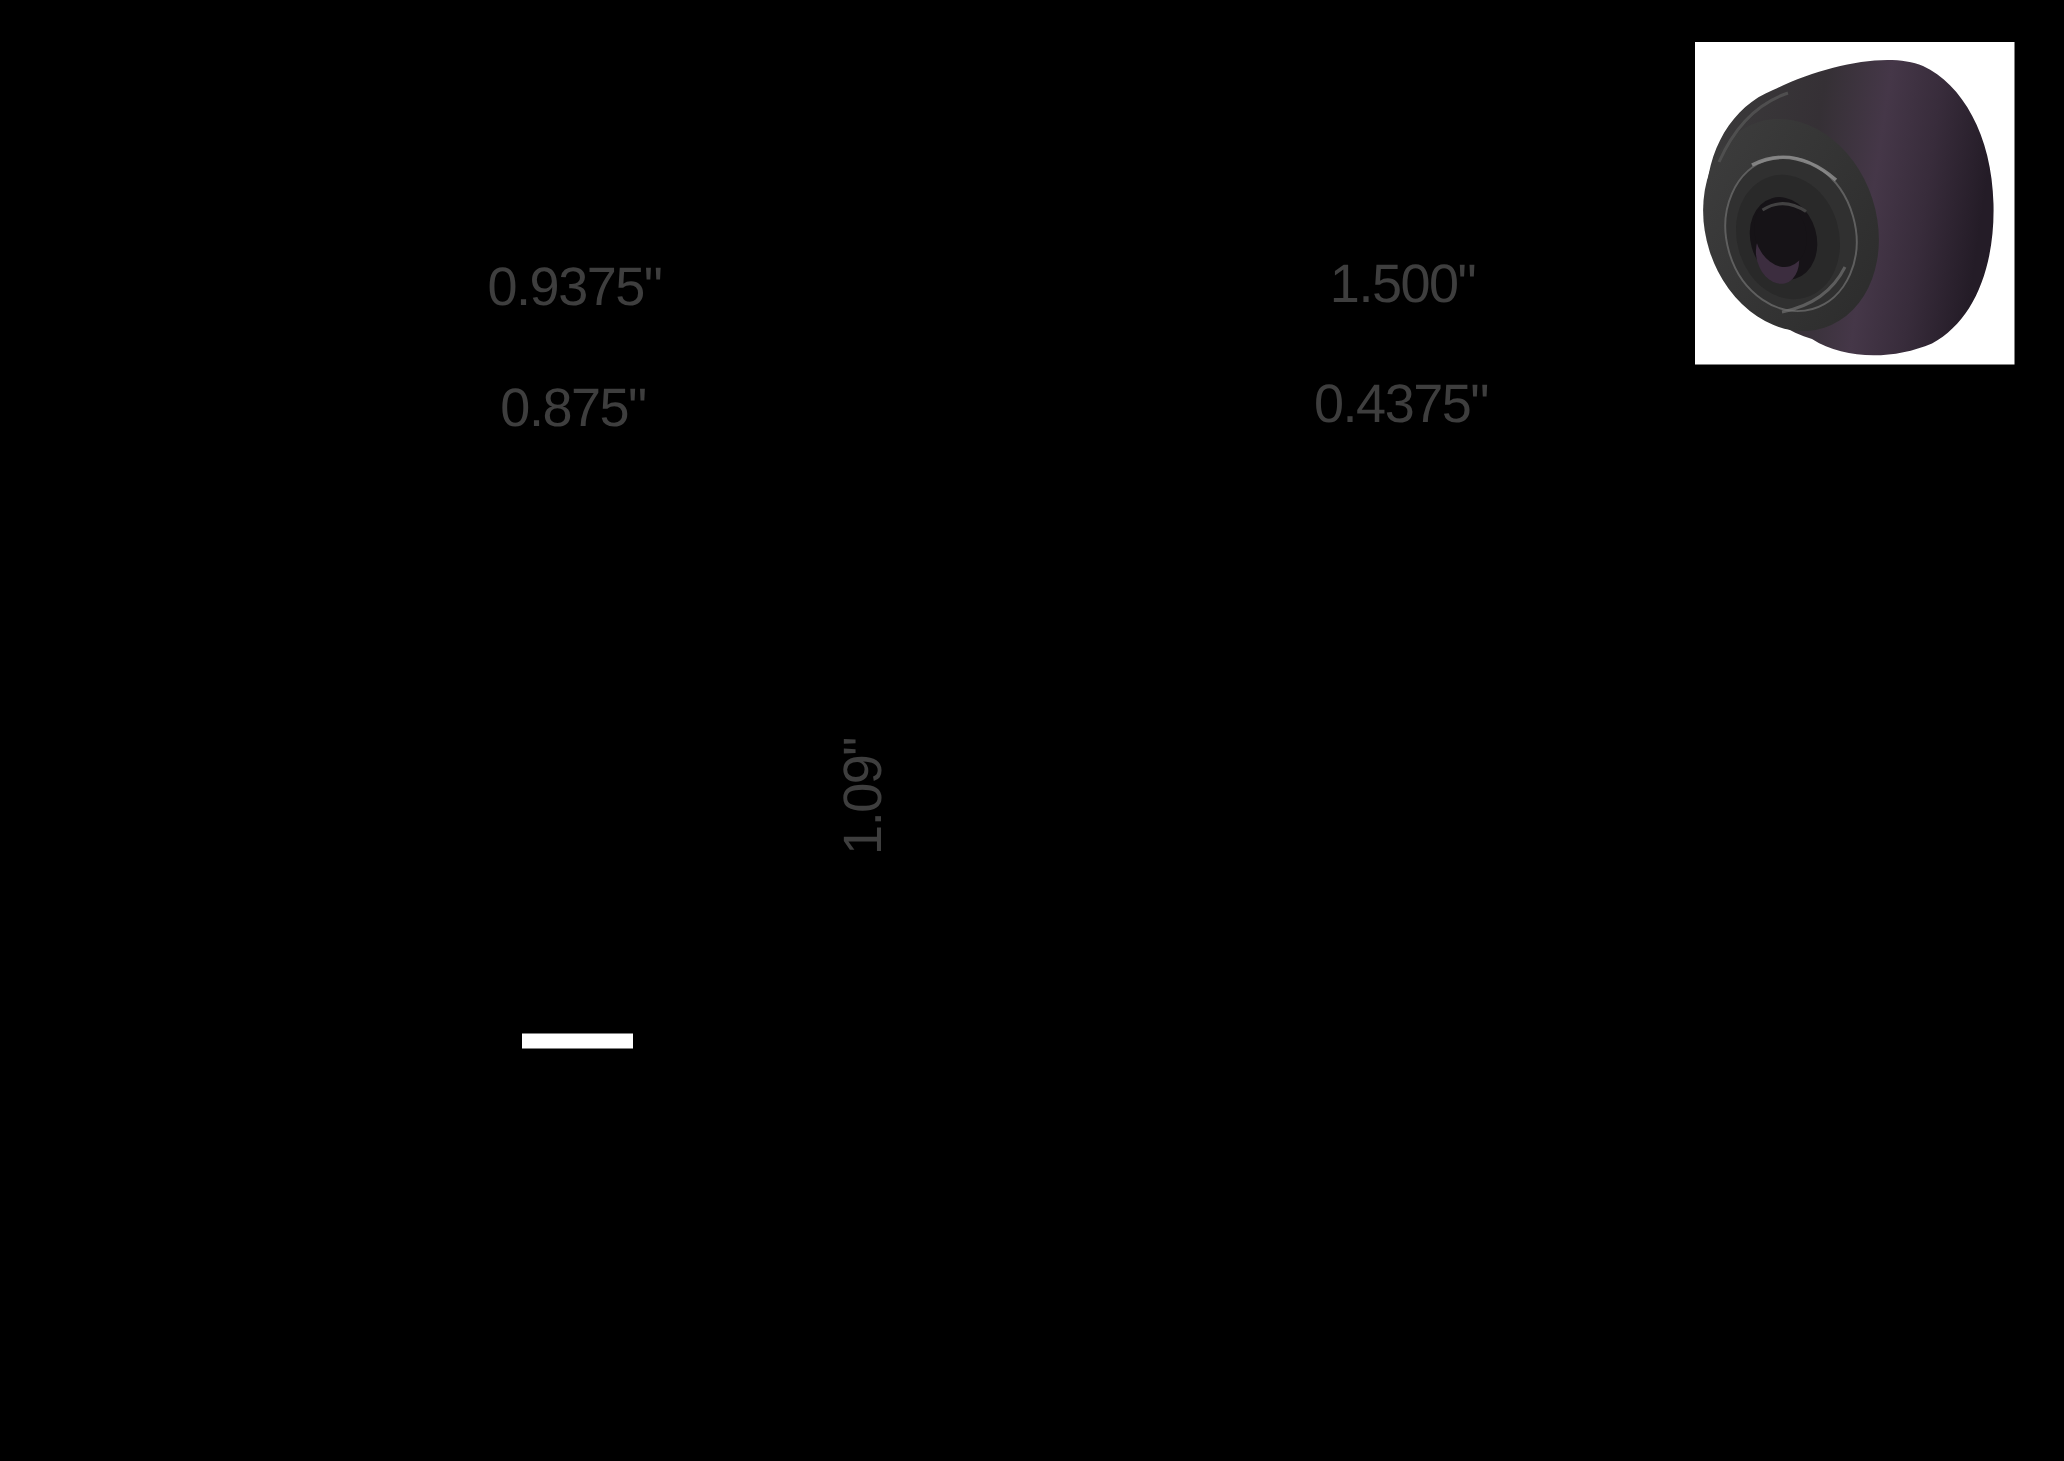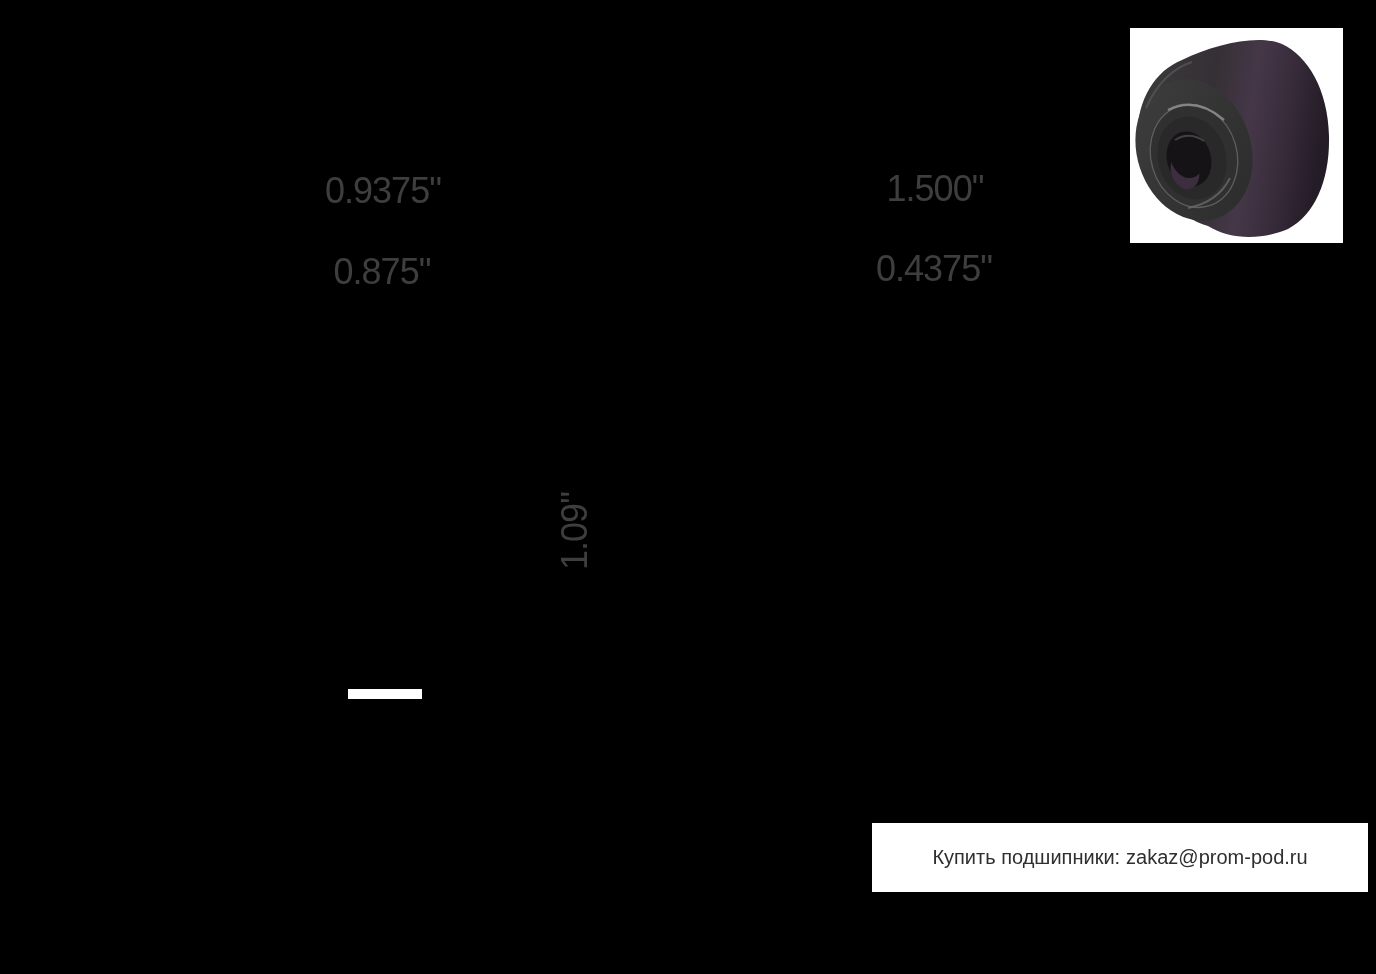--- a/index.html
+++ b/index.html
@@ -118,20 +118,14 @@
       </g>
       <g transform="rotate(-16 59 131)">
         <ellipse cx="59" cy="131" rx="22" ry="28" fill="#161317"></ellipse>
         <ellipse cx="52" cy="141" rx="14" ry="19" fill="#3c2d3f"></ellipse>
         <ellipse cx="58" cy="127" rx="17" ry="23" fill="#161317"></ellipse>
       </g>
       <path d="M 45 112 Q 59 103 74 113" stroke="#474747" stroke-width="2" fill="none" opacity="0.9"></path>
     </svg>
   </div>
 
-  <div class="footer">
-    <div class="footer-inner">
-      <span>Купить подшипники:</span>
-      <span>zakaz@prom-pod.ru</span>
-    </div>
-  </div>
 
 </div>
 
 </body></html>

